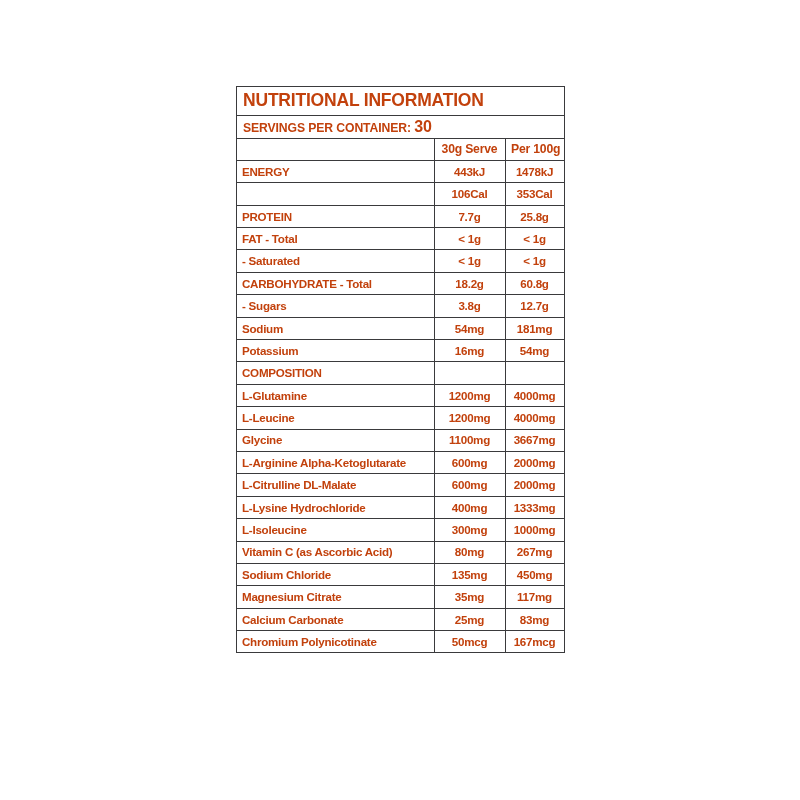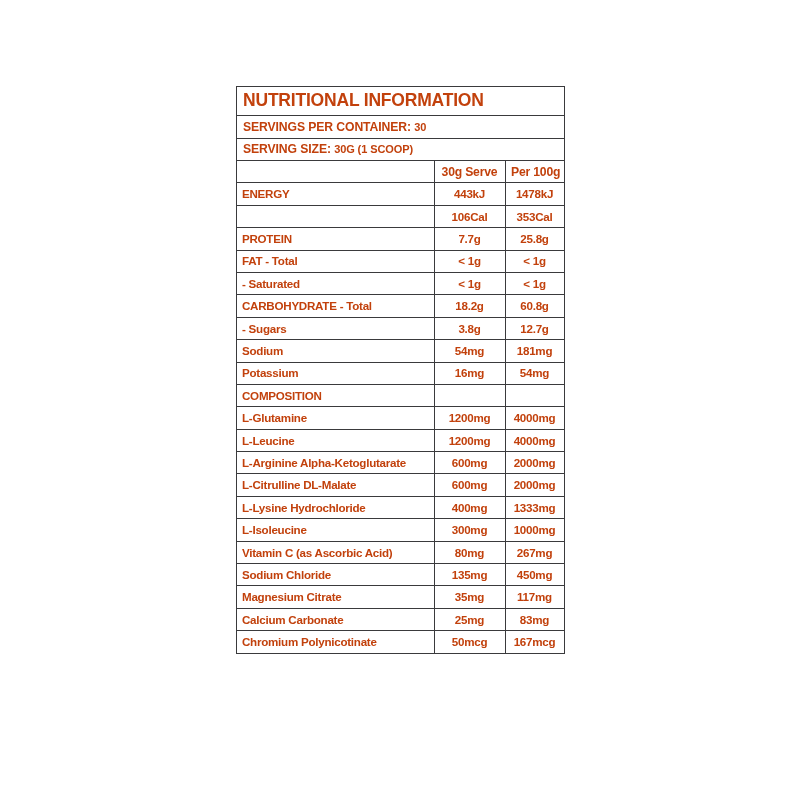--- a/index.html
+++ b/index.html
@@ -54,21 +54,21 @@
     padding-left: 6px;
   }
   tr.sub-row td {
     height: 21.5px;
     font-size: 12.2px;
     font-weight: bold;
     letter-spacing: -0.1px;
     padding-left: 6px;
   }
   tr.sub-row td .num {
-    font-size: 11px;
+    font-size: 16px;
   }
 
   
   tr.colhead td {
     font-size: 12.2px;
     font-weight: bold;
     letter-spacing: -0.2px;
   }
 
   
@@ -105,23 +105,20 @@
     <tbody>
 
       <tr class="title-row">
         <td colspan="3">NUTRITIONAL INFORMATION</td>
       </tr>
 
       <tr class="sub-row">
         <td colspan="3"><span>SERVINGS PER CONTAINER:</span> <span class="num">30</span></td>
       </tr>
 
-      <tr class="sub-row">
-        <td colspan="3"><span>SERVING SIZE:</span> <span class="num">30G (1 SCOOP)</span></td>
-      </tr>
 
       <tr class="colhead">
         <td class="lbl"></td>
         <td class="val">30g Serve</td>
         <td class="val">Per 100g</td>
       </tr>
 
     <tr>
           <td class="lbl">ENERGY</td>
           <td class="val">443kJ</td>
@@ -176,20 +173,25 @@
           <td class="lbl">L-Glutamine</td>
           <td class="val">1200mg</td>
           <td class="val">4000mg</td>
         </tr>
         <tr>
           <td class="lbl">L-Leucine</td>
           <td class="val">1200mg</td>
           <td class="val">4000mg</td>
         </tr>
         <tr>
+          <td class="lbl">Glycine</td>
+          <td class="val">1100mg</td>
+          <td class="val">3667mg</td>
+        </tr>
+        <tr>
           <td class="lbl">L-Arginine Alpha-Ketoglutarate</td>
           <td class="val">600mg</td>
           <td class="val">2000mg</td>
         </tr>
         <tr>
           <td class="lbl">L-Citrulline DL-Malate</td>
           <td class="val">600mg</td>
           <td class="val">2000mg</td>
         </tr>
         <tr>

